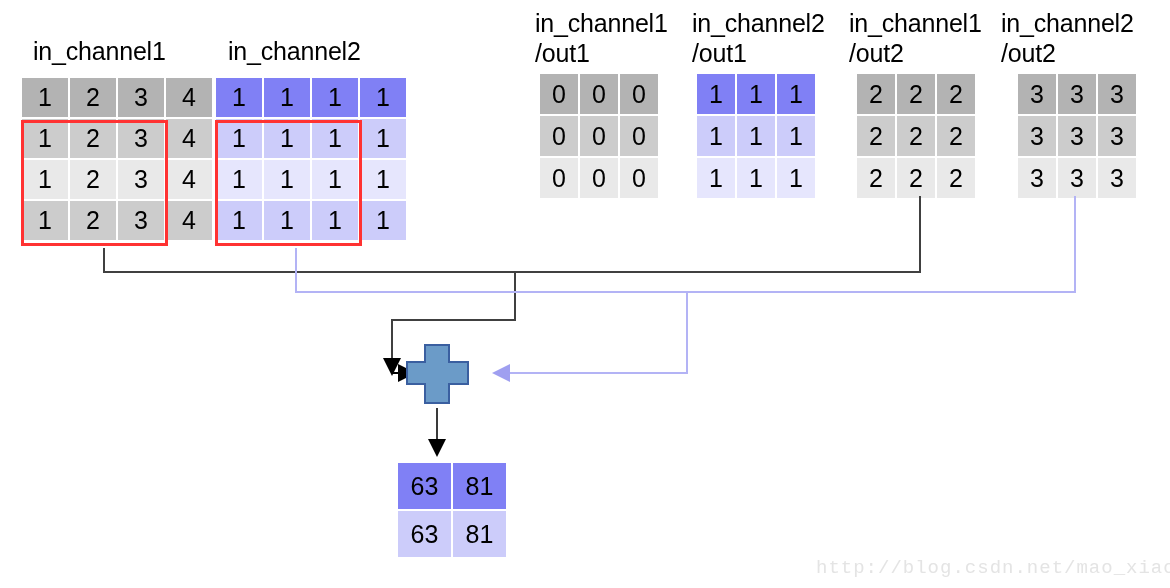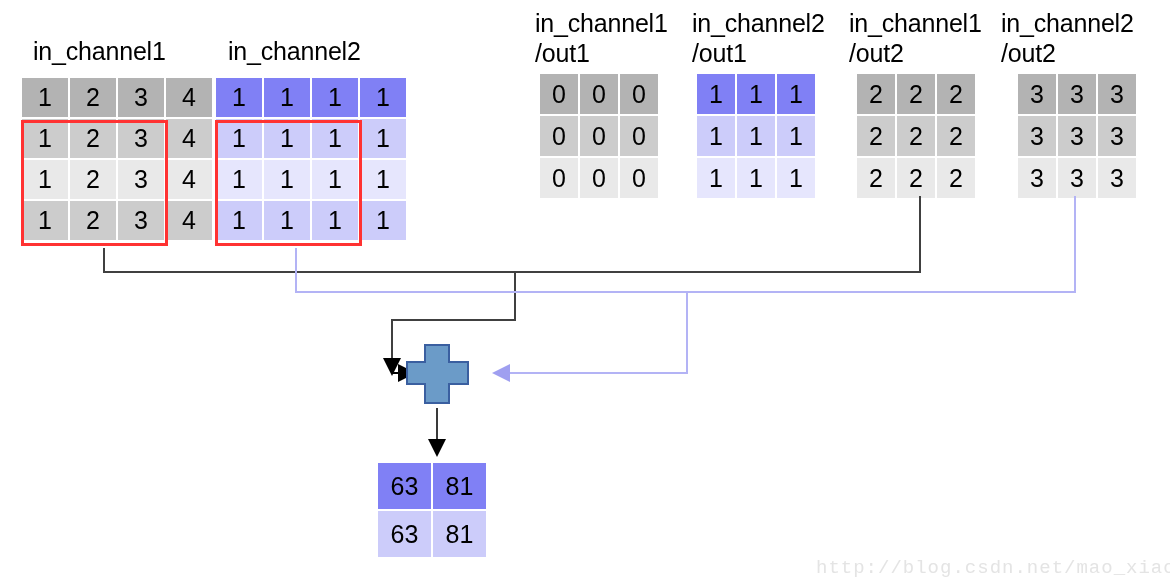--- a/index.html
+++ b/index.html
@@ -197,21 +197,21 @@
 
     <path d="M296,248 L296,292 L687,292" fill="none" stroke="#b3b3f5" stroke-width="2"></path>
 
     <path d="M1075,196 L1075,292 L687,292 L687,373 L494,373" fill="none" stroke="#b3b3f5" stroke-width="2" marker-end="url(#arrow-lav)"></path>
 
     <path d="M437,408 L437,455" fill="none" stroke="#3a3a3a" stroke-width="2" marker-end="url(#arrow-down)"></path>
 
     <path d="M425,345 L449,345 L449,362 L468,362 L468,384 L449,384 L449,403 L425,403 L425,384 L407,384 L407,362 L425,362 Z" fill="#6b9bc8" stroke="#3a5fa0" stroke-width="2"></path>
   </svg>
 
-  <div class="grid" id="output-grid" style="left:378px; top:463px; grid-template-columns:repeat(2,53px); grid-auto-rows:46px;border-radius:14px;">
+  <div class="grid" id="output-grid" style="left:398px; top:463px; grid-template-columns:repeat(2,53px); grid-auto-rows:46px;border-radius:14px;">
       <div class="cell b-dark">63</div>
       <div class="cell b-dark">81</div>
       <div class="cell b-mid">63</div>
       <div class="cell b-mid">81</div>
     </div>
 
   <div class="watermark" style="left:816px; top:557px;">http://blog.csdn.net/mao_xiao_feng</div>
 
 </div>
 

